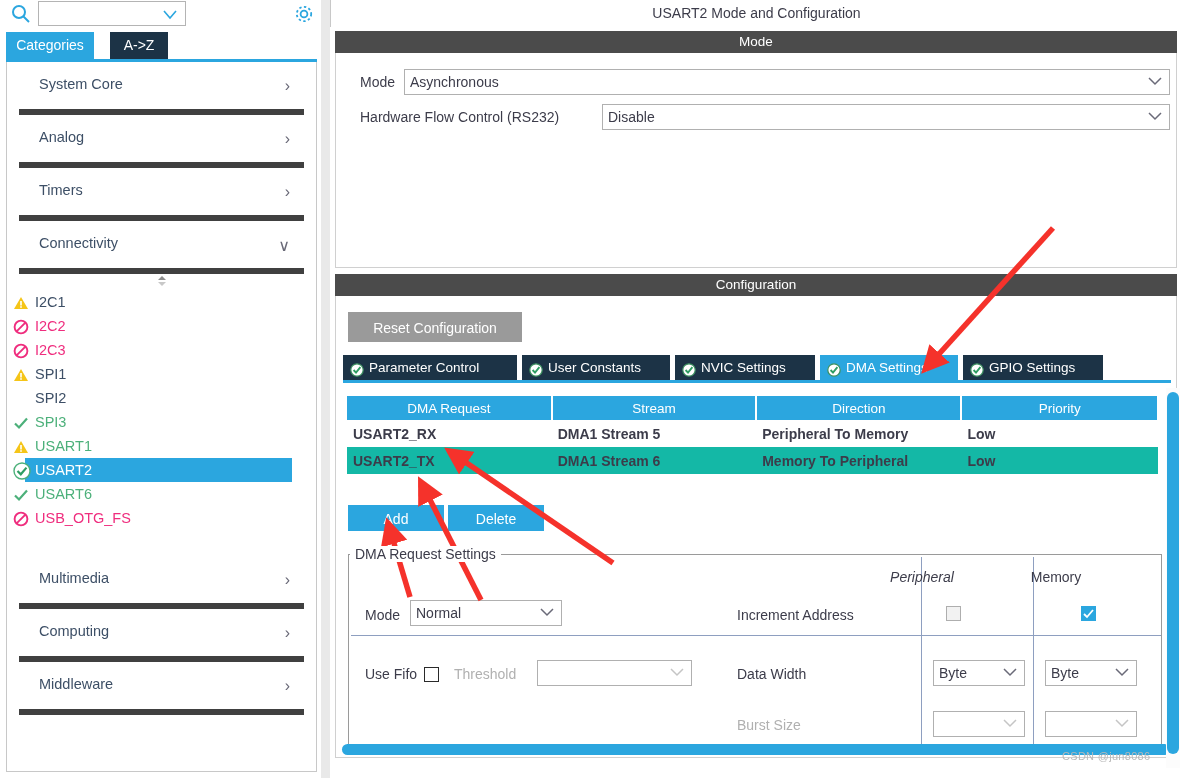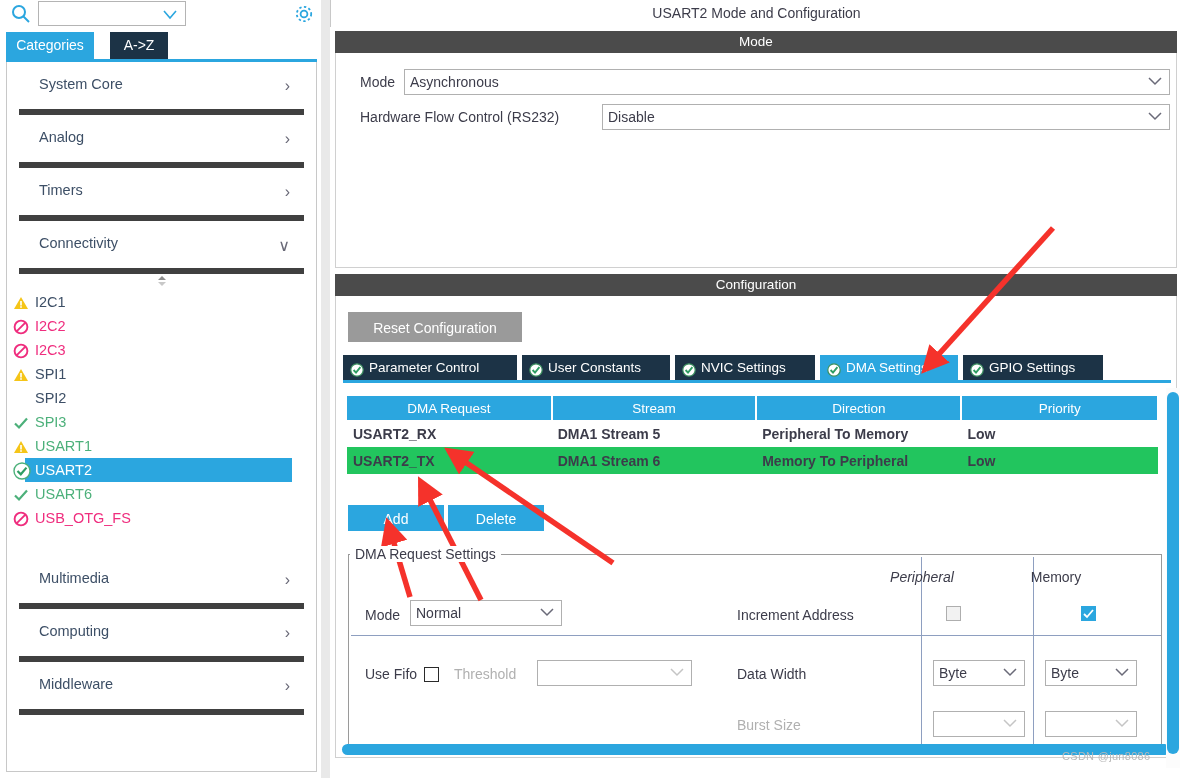--- a/index.html
+++ b/index.html
@@ -298,21 +298,21 @@
     font-size: 13.5px;
     border-right: 2px solid #ffffff;
   }
   table.dma-table td {
     height: 25px;
     color: #3c3c4a;
     padding-left: 6px;
     text-align: left;
     font-weight: bold;
   }
-  table.dma-table tr.row-sel td { background: #22c55e; }
+  table.dma-table tr.row-sel td { background: #14b8a6; }
   table.dma-table tr.row-plain td { background: #ffffff; }
 
   .addbtn {
     position: absolute;
     top: 209px;
     height: 26px;
     background: #2ba6df;
     color: #ffffff;
     font-size: 14px;
     text-align: center;

